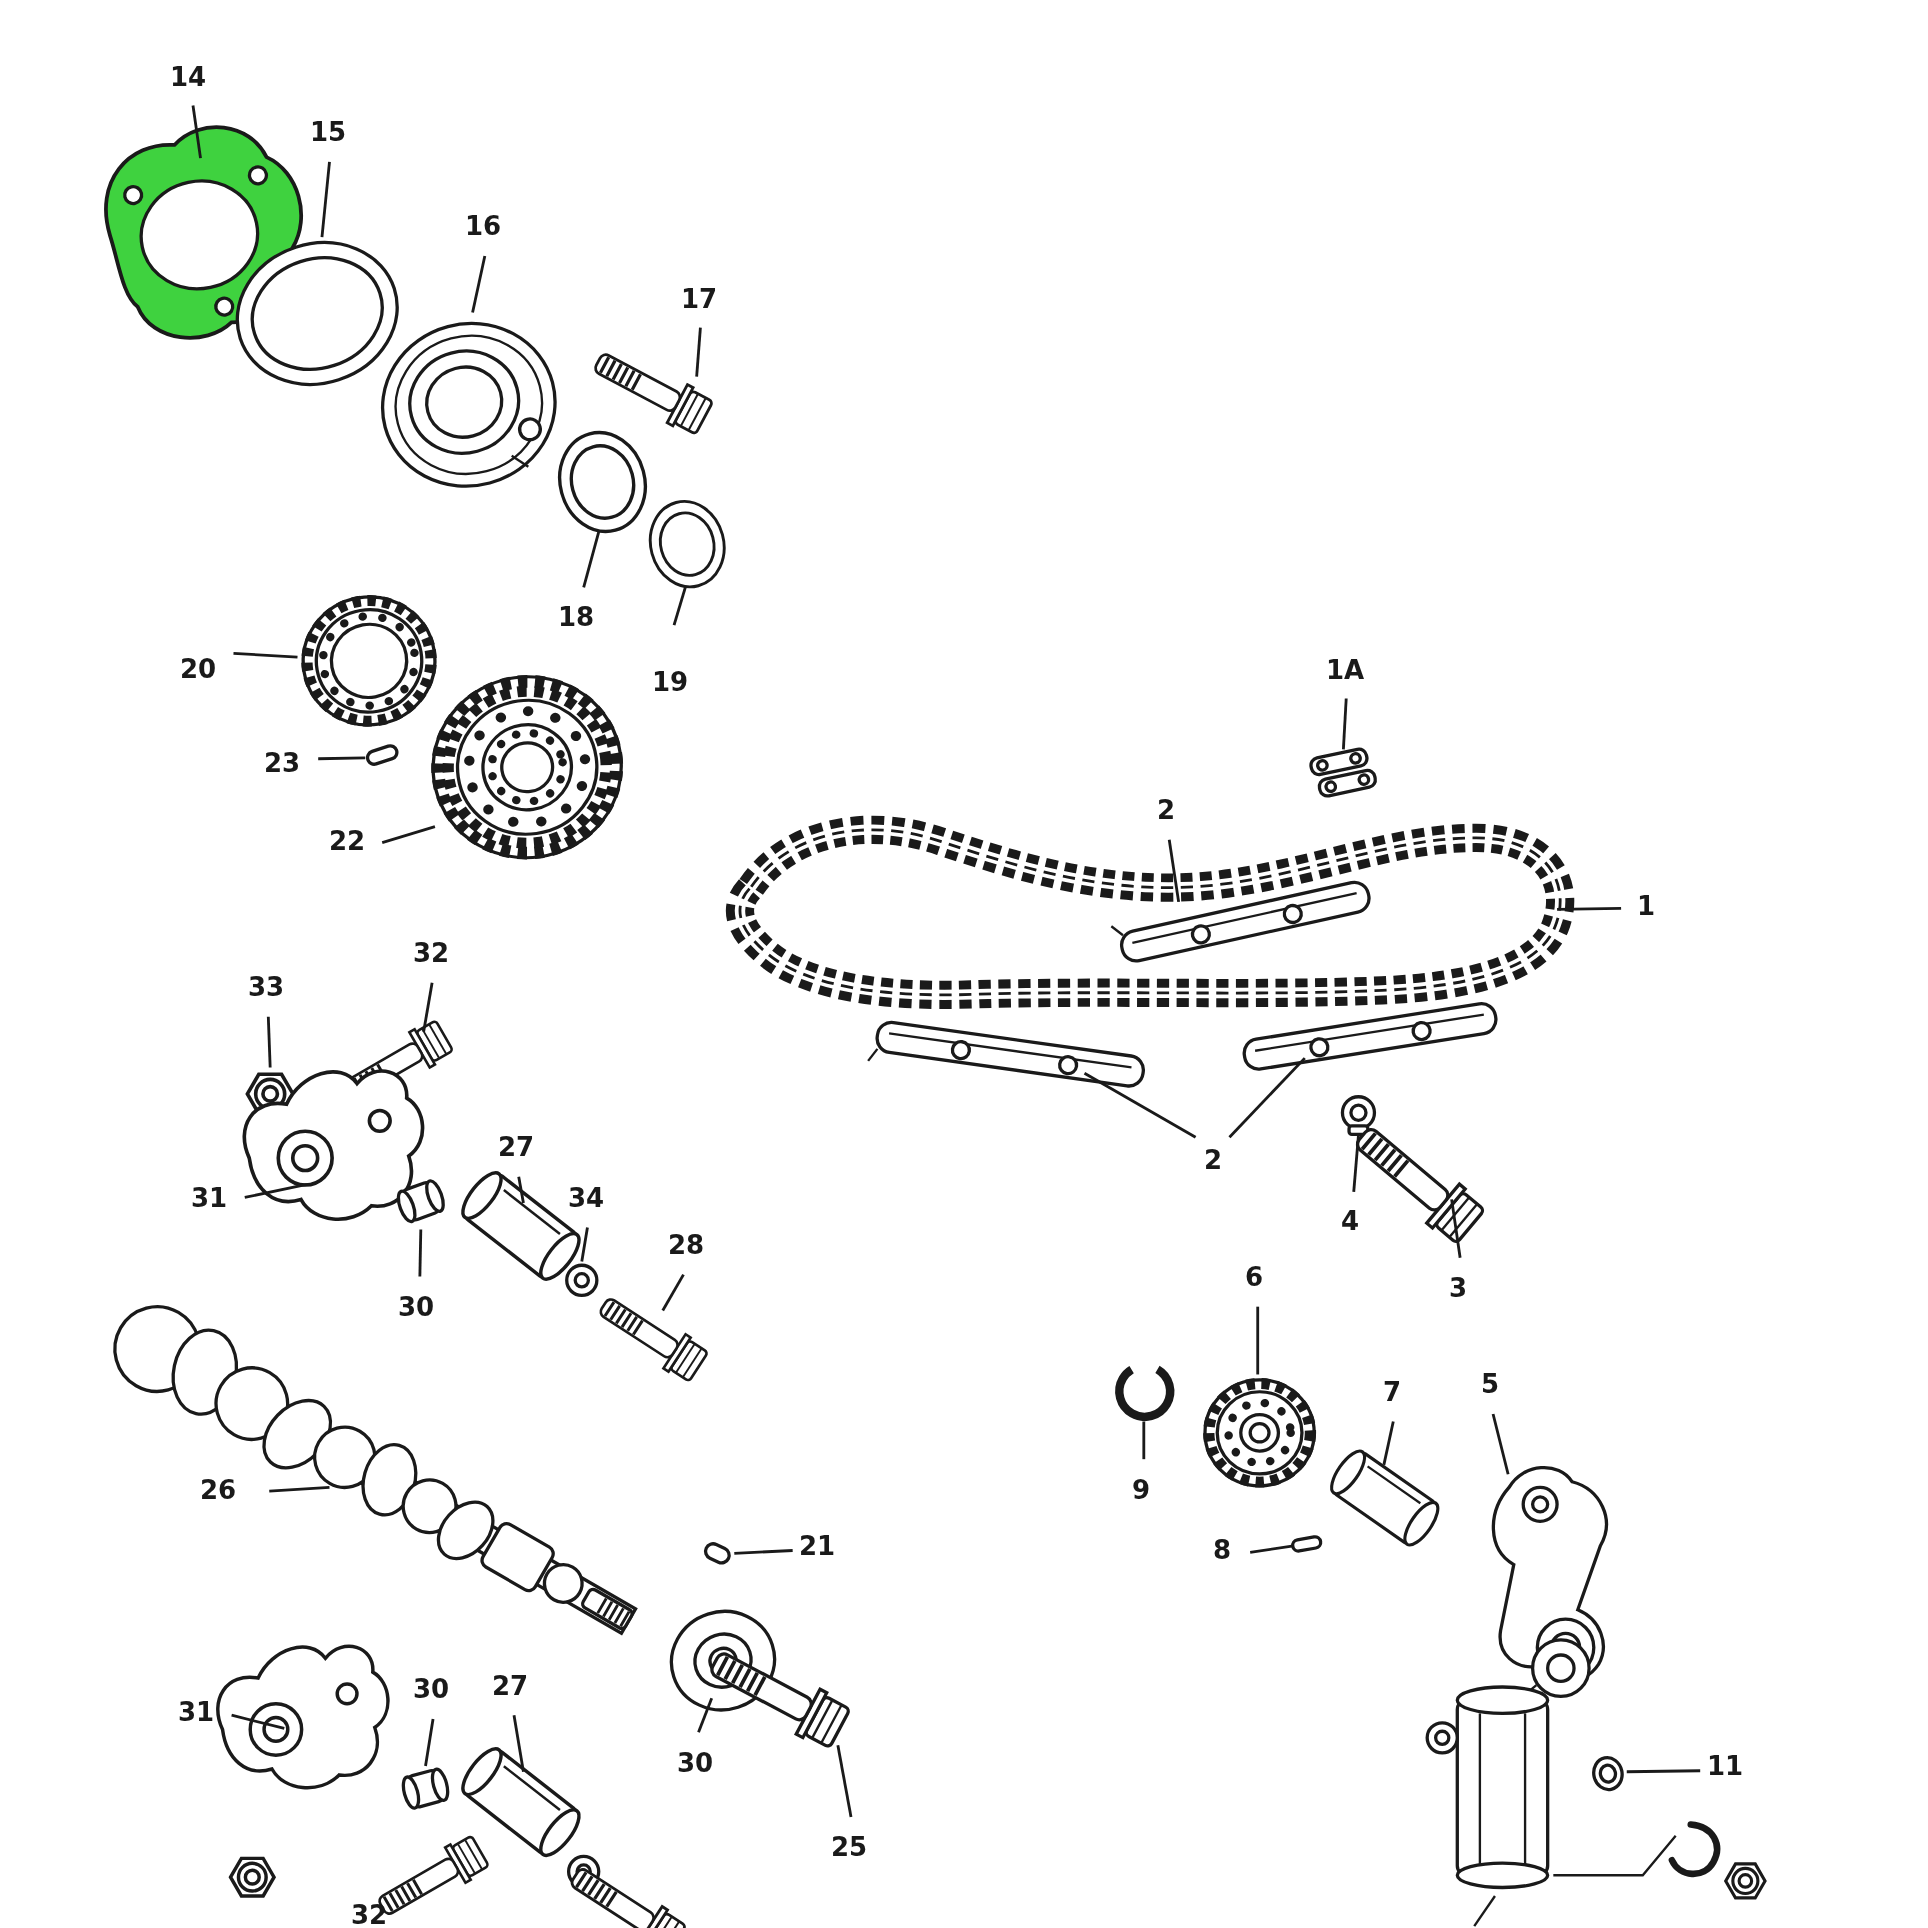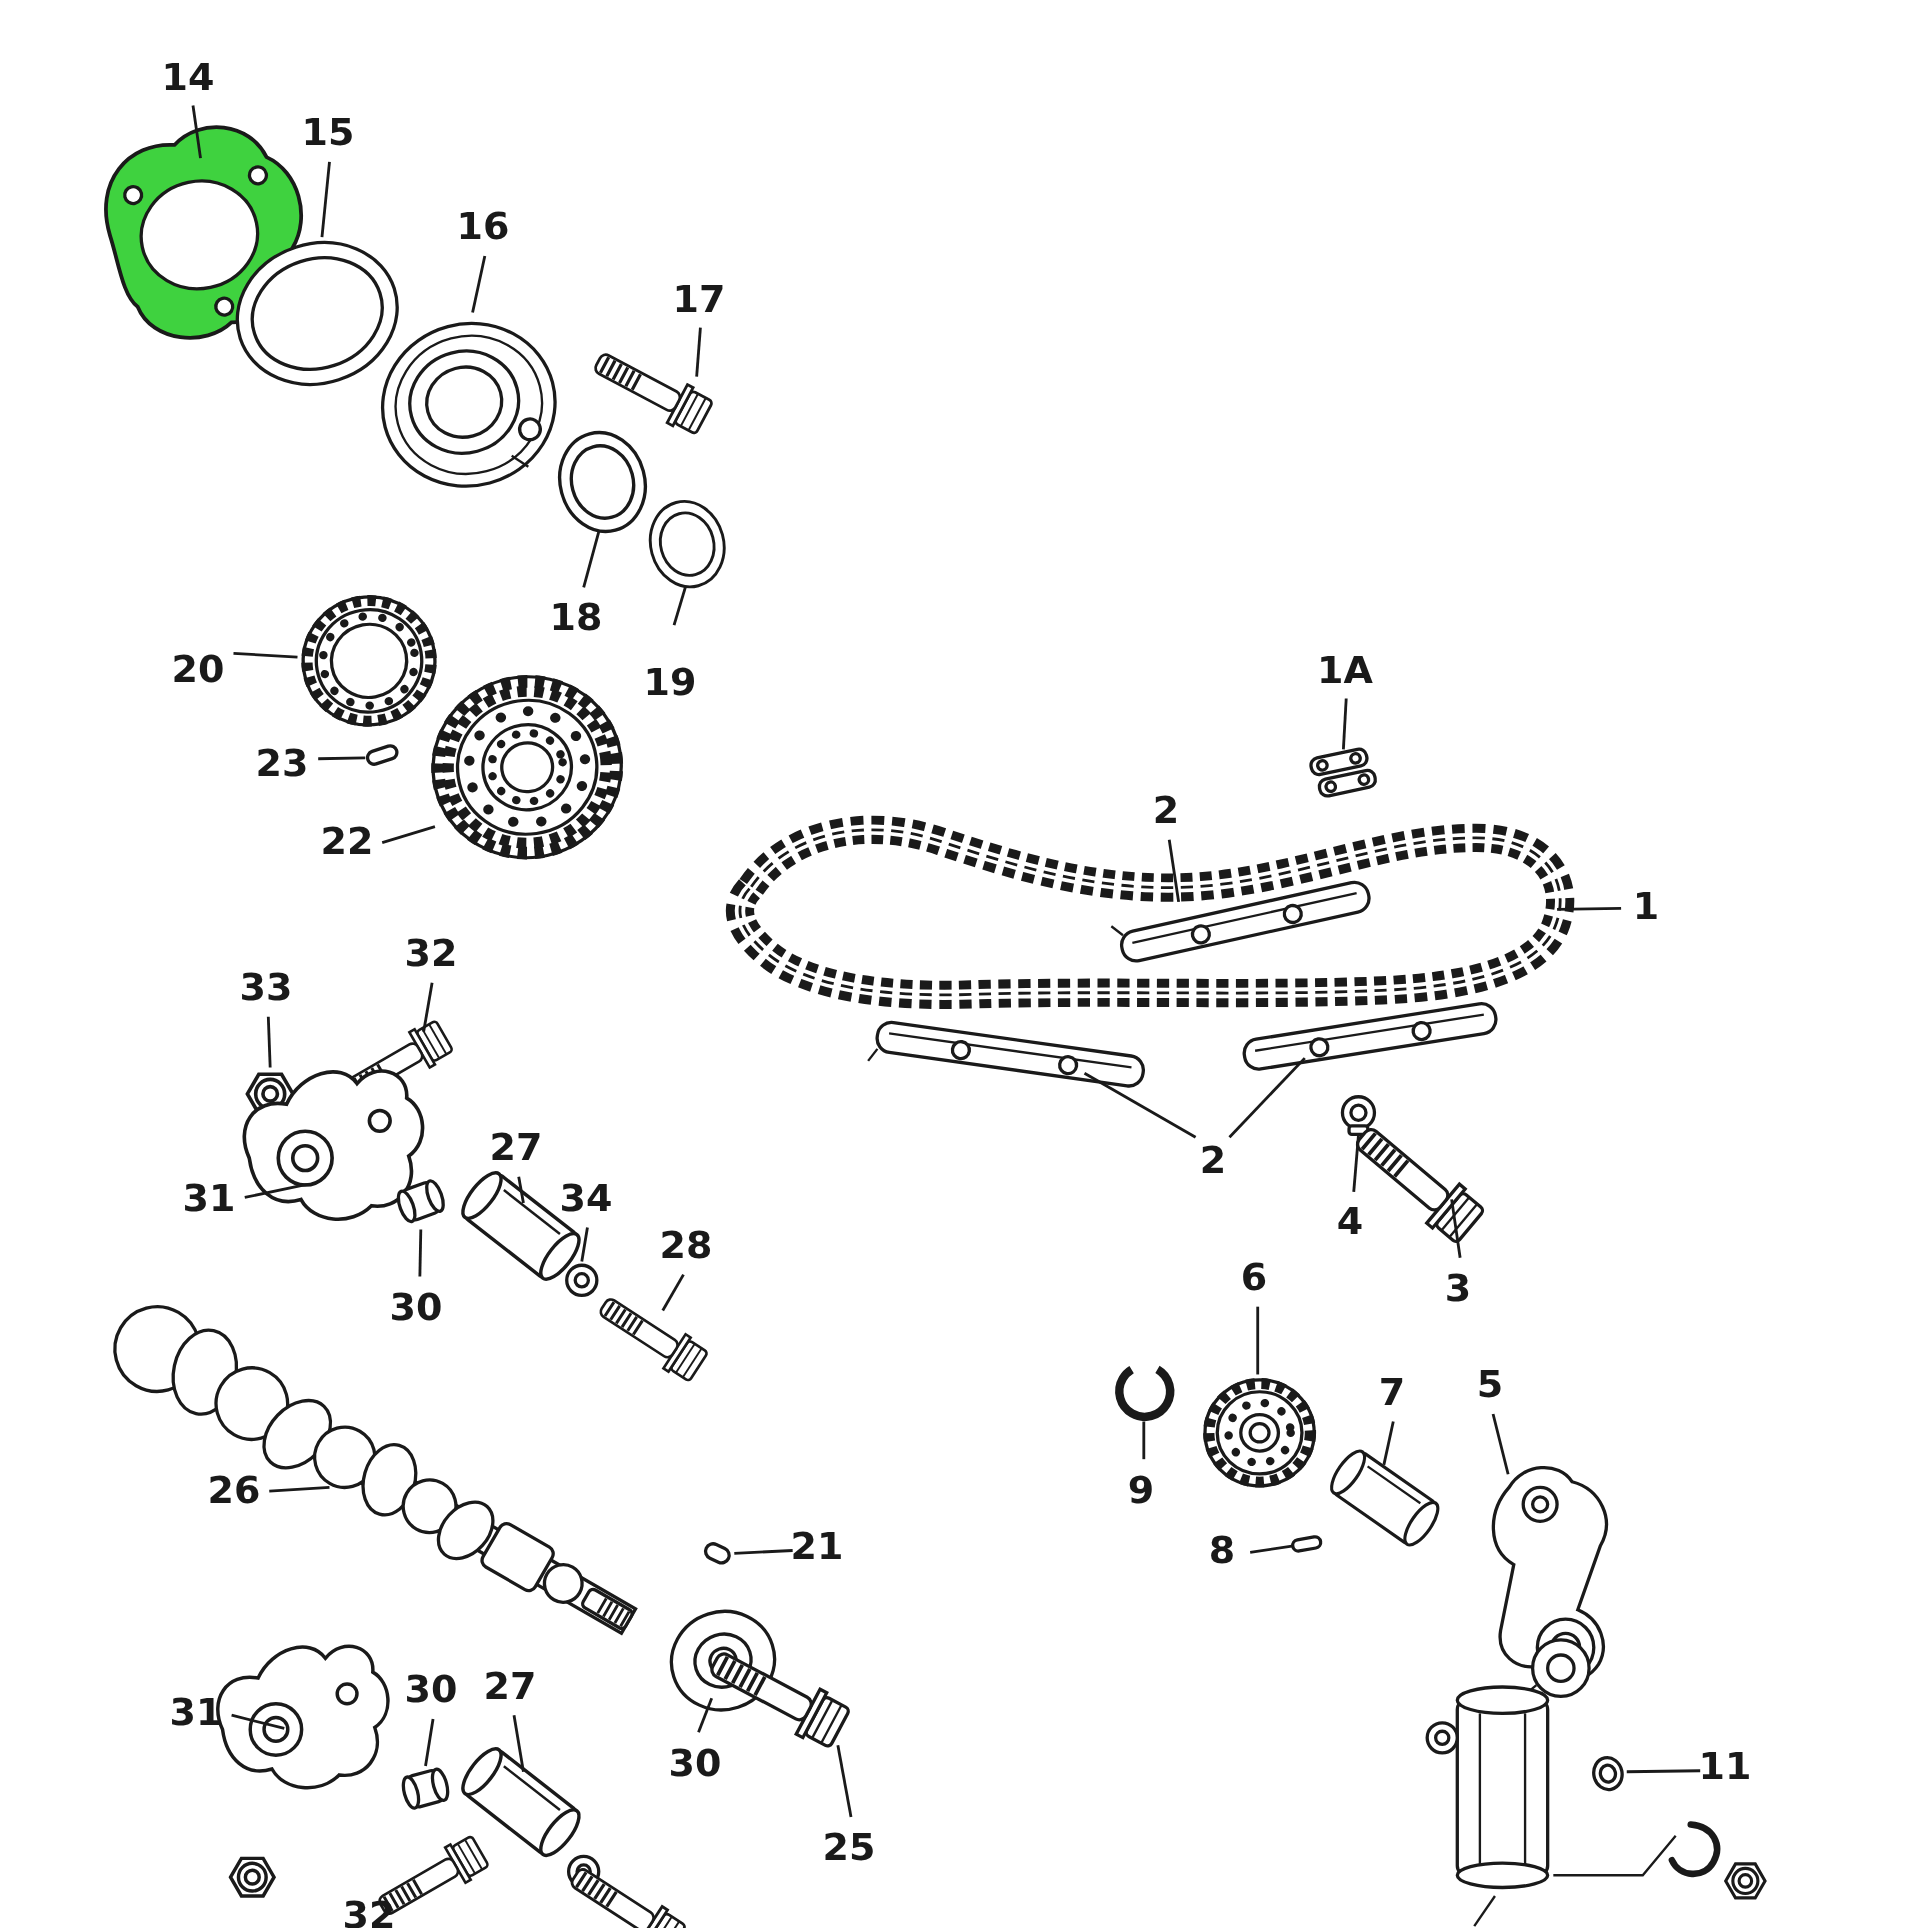--- a/index.html
+++ b/index.html
@@ -8,21 +8,21 @@
   svg{position:absolute;left:0;top:0;}
   .ln{fill:#fff;stroke:var(--ink,#1a1a1a);stroke-width:3.5;}
   .thin{fill:none;stroke:var(--ink,#1a1a1a);stroke-width:2.5;}
   .ink{stroke:var(--ink,#1a1a1a);}
   .teeth{fill:none;stroke:var(--ink,#1a1a1a);}
   .dots{fill:none;stroke:var(--ink,#1a1a1a);stroke-linecap:round;}
   .chain-a{fill:none;stroke:var(--ink,#1a1a1a);stroke-width:30;stroke-dasharray:13 8;}
   .chain-b{fill:none;stroke:#fff;stroke-width:11;}
   .chain-c{fill:none;stroke:var(--ink,#1a1a1a);stroke-width:3;stroke-dasharray:13 8;}
   #callouts .callout{position:absolute;transform:translate(-50%,-50%);
-     font-size:38px;font-weight:700;color:var(--ink,#151515);line-height:1;
+     font-size:26px;font-weight:700;color:var(--ink,#151515);line-height:1;
      cursor:pointer;user-select:none;}
   #leaders line{stroke:var(--ink,#1a1a1a);stroke-width:3;}
 </style>
 </head>
 <body>
 
 <div class="stage" style="background: rgb(255, 255, 255);">
 
 <svg width="1928" height="1928" viewBox="0 0 2048 2048">
   <defs>
@@ -298,21 +298,21 @@
       <div class="callout" style="left: 1213px; top: 1160px;">2</div>
       <div class="callout" style="left: 1350px; top: 1221px;">4</div>
       <div class="callout" style="left: 1458px; top: 1288px;">3</div>
       <div class="callout" style="left: 266px; top: 987px;">33</div>
       <div class="callout" style="left: 431px; top: 953px;">32</div>
       <div class="callout" style="left: 209px; top: 1198px;">31</div>
       <div class="callout" style="left: 516px; top: 1147px;">27</div>
       <div class="callout" style="left: 586px; top: 1198px;">34</div>
       <div class="callout" style="left: 686px; top: 1245px;">28</div>
       <div class="callout" style="left: 416px; top: 1307px;">30</div>
-      <div class="callout" style="left: 234px; top: 1490px;">26</div>
+      <div class="callout" style="left: 218px; top: 1490px;">26</div>
       <div class="callout" style="left: 817px; top: 1546px; text-align: right;">21</div>
       <div class="callout" style="left: 695px; top: 1763px;">30</div>
       <div class="callout" style="left: 849px; top: 1847px;">25</div>
       <div class="callout" style="left: 1254px; top: 1277px;">6</div>
       <div class="callout" style="left: 1141px; top: 1490px;">9</div>
       <div class="callout" style="left: 1392px; top: 1392px;">7</div>
       <div class="callout" style="left: 1490px; top: 1384px;">5</div>
       <div class="callout" style="left: 1222px; top: 1550px;">8</div>
       <div class="callout" style="left: 1725px; top: 1766px;">11</div>
       <div class="callout" style="left: 196px; top: 1712px;">31</div>

